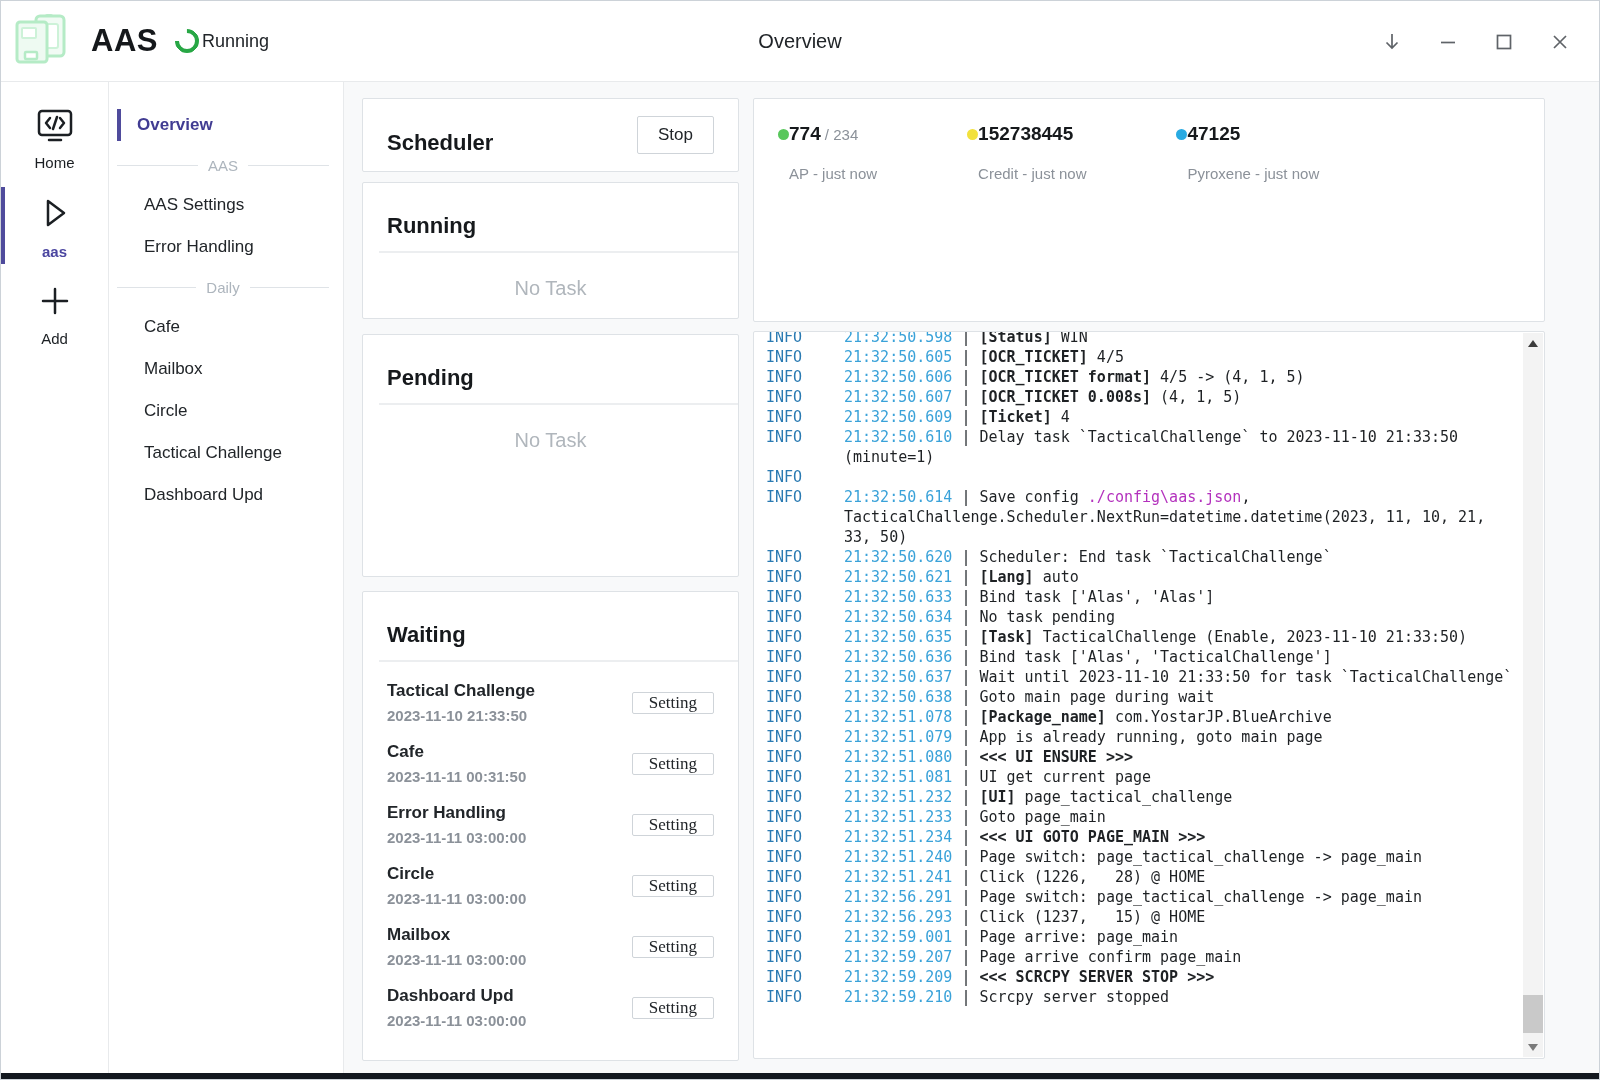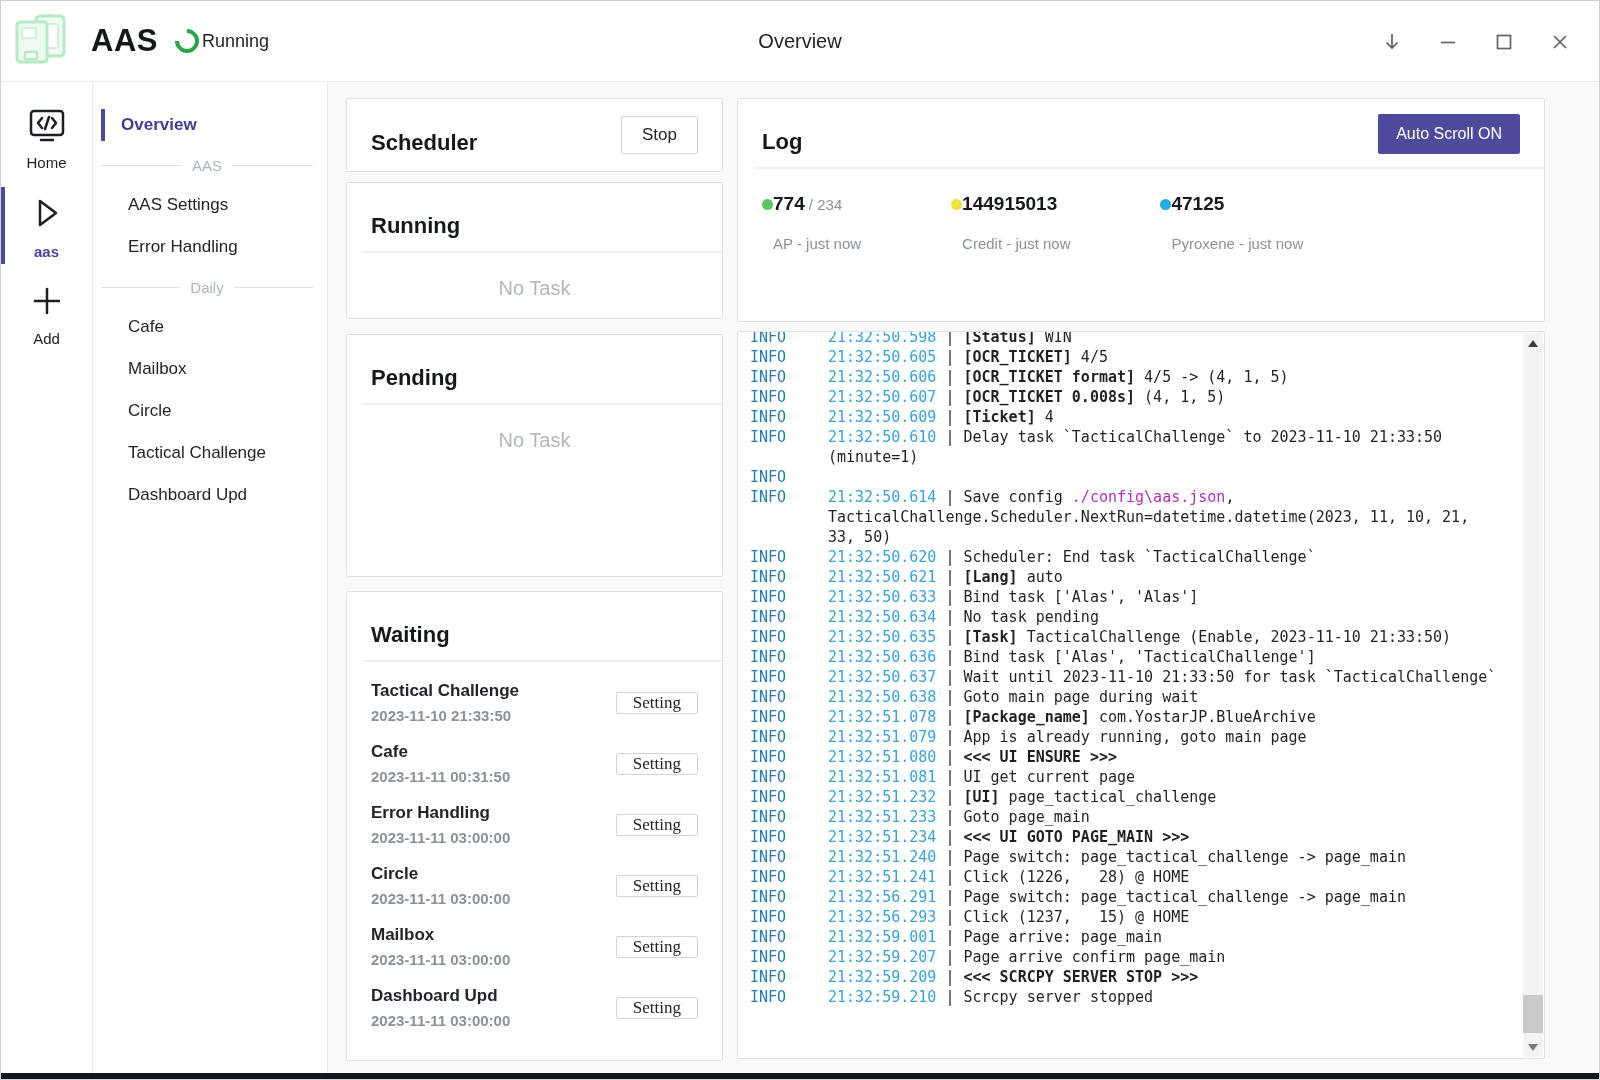--- a/index.html
+++ b/index.html
@@ -15,21 +15,21 @@
   .app-name { font-size:31px; font-weight:800; letter-spacing:.5px; color:#15181b; }
   .spinner { width:24px; height:24px; border-radius:50%; border:4.5px solid #28a745; border-top-color:transparent; transform:rotate(-45deg); margin-left:17px; }
   .status-label { font-size:18px; margin-left:3px; color:#212529; }
   .window-title { position:absolute; left:50%; top:50%; transform:translate(-50%,-50%); font-size:20px; color:#212529; }
   .win-controls { position:absolute; right:18px; top:0; height:81px; display:flex; align-items:center; gap:14px; }
   .win-btn { width:42px; height:44px; display:flex; align-items:center; justify-content:center; background:transparent; border:none; cursor:pointer; }
   .win-btn svg { stroke:#5f6368; stroke-width:1.7; fill:none; }
 
   
   .main-row { display:flex; height:993px; }
-  .rail { width:92px; border-right:1px solid #e8eaec; padding-top:18px; background:#fff; flex:none; }
+  .rail { width:108px; border-right:1px solid #e8eaec; padding-top:18px; background:#fff; flex:none; }
   .rail-item { position:relative; display:flex; flex-direction:column; align-items:center; padding:8px 0 6px; margin-bottom:8px; cursor:pointer; }
   .rail-item.active::before { content:""; position:absolute; left:0; top:2px; bottom:2px; width:4px; background:#4f4b9c; }
   .rail-label { font-size:15px; margin-top:6px; color:#1b1f23; }
   .rail-item.active .rail-label { color:#4b46a0; font-weight:700; }
   .rail-icon svg { stroke:#1b1f23; fill:none; stroke-width:2.5; stroke-linecap:round; stroke-linejoin:round; }
 
   
   .sidebar { width:235px; border-right:1px solid #e8eaec; padding-top:22px; background:#fff; flex:none; }
   .side-item { position:relative; height:42px; line-height:42px; padding-left:35px; font-size:17px; color:#212529; cursor:pointer; white-space:nowrap; }
   .side-item.active { color:#413c92; font-weight:700; padding-left:28px; }
@@ -252,36 +252,32 @@
                   <div class="wait-time">2023-11-11 03:00:00</div>
                 </div>
                 <button class="btn-outline">Setting</button>
               </div>
             </div>
         </div>
       </div>
 
       <div class="col-right">
         <div class="card loghead">
-          <div class="card-head">
-            <span class="card-title">Log</span>
-            <button class="btn-accent">Auto Scroll ON</button>
-          </div>
           <div class="stats-row" id="stats-row">
               <div class="stat">
                 <span class="stat-dot" style="background: rgb(88, 199, 91);"></span>
                 <div>
                   <div><span class="stat-value">774</span><span class="stat-extra"> / 234</span></div>
                   <div class="stat-label">AP - just now</div>
                 </div>
               </div>
               <div class="stat">
                 <span class="stat-dot" style="background: rgb(242, 225, 60);"></span>
                 <div>
-                  <div><span class="stat-value">144915013</span></div>
+                  <div><span class="stat-value">152738445</span></div>
                   <div class="stat-label">Credit - just now</div>
                 </div>
               </div>
               <div class="stat">
                 <span class="stat-dot" style="background: rgb(40, 170, 226);"></span>
                 <div>
                   <div><span class="stat-value">47125</span></div>
                   <div class="stat-label">Pyroxene - just now</div>
                 </div>
               </div>

